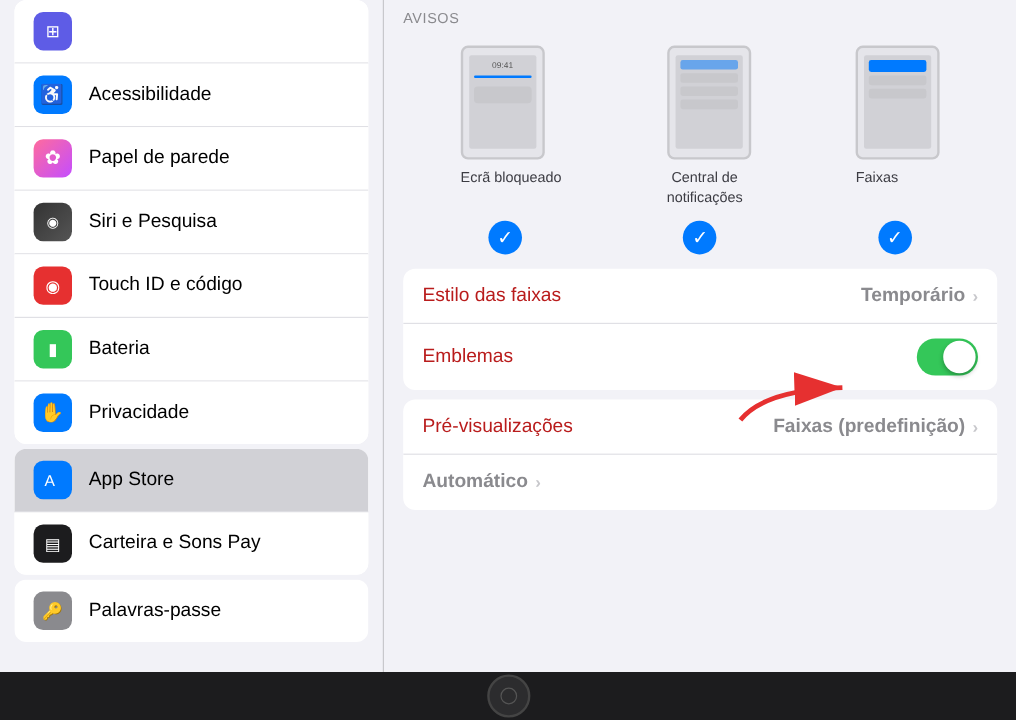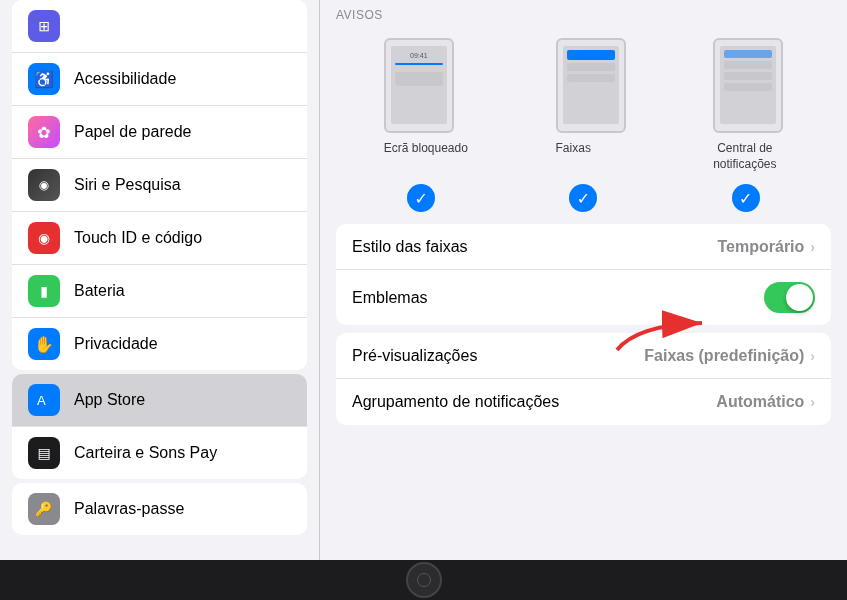--- a/index.html
+++ b/index.html
@@ -172,21 +172,21 @@
       min-height: 46px;
       border-bottom: 1px solid #e0e0e5;
     }
 
     .settings-row:last-child {
       border-bottom: none;
     }
 
     .settings-row-label {
       font-size: 16px;
-      color: #000000;
+      color: #b91c1c;
     }
 
     .settings-row-value {
       display: flex;
       align-items: center;
       gap: 6px;
       font-size: 16px;
       color: #8a8a8e;
       font-weight: bold;
     }
@@ -353,39 +353,39 @@
               <div style="width:48px;height:2px;background:#007aff;border-radius:1px;margin-top:1px;"></div>
               <div style="width:48px;height:14px;background:#c8c8cc;border-radius:3px;margin-top:4px;"></div>
             </div>
           </div>
           <span class="preview-label">Ecrã bloqueado</span>
         </div>
 
         <div class="preview-item">
           <div class="preview-device" style="background:#e5e5ea;">
             <div style="background:#d1d1d6;margin-top:6px;width:56px;height:78px;border-radius:2px;display:flex;flex-direction:column;align-items:center;padding:4px;gap:3px;">
-              <div style="width:48px;height:10px;background:#007aff;border-radius:2px;"></div>
-              <div style="width:48px;height:8px;background:#c8c8cc;border-radius:2px;"></div>
-              <div style="width:48px;height:8px;background:#c8c8cc;border-radius:2px;"></div>
-            </div>
-          </div>
-          <span class="preview-label">Faixas</span>
-        </div>
-
-        <div class="preview-item">
-          <div class="preview-device" style="background:#e5e5ea;">
-            <div style="background:#d1d1d6;margin-top:6px;width:56px;height:78px;border-radius:2px;display:flex;flex-direction:column;align-items:center;padding:4px;gap:3px;">
               <div style="width:48px;height:8px;background:#007aff;border-radius:2px;opacity:0.5;"></div>
               <div style="width:48px;height:8px;background:#c8c8cc;border-radius:2px;"></div>
               <div style="width:48px;height:8px;background:#c8c8cc;border-radius:2px;"></div>
               <div style="width:48px;height:8px;background:#c8c8cc;border-radius:2px;"></div>
             </div>
           </div>
           <span class="preview-label" style="white-space:pre-line;">Central de
 notificações</span>
+        </div>
+
+        <div class="preview-item">
+          <div class="preview-device" style="background:#e5e5ea;">
+            <div style="background:#d1d1d6;margin-top:6px;width:56px;height:78px;border-radius:2px;display:flex;flex-direction:column;align-items:center;padding:4px;gap:3px;">
+              <div style="width:48px;height:10px;background:#007aff;border-radius:2px;"></div>
+              <div style="width:48px;height:8px;background:#c8c8cc;border-radius:2px;"></div>
+              <div style="width:48px;height:8px;background:#c8c8cc;border-radius:2px;"></div>
+            </div>
+          </div>
+          <span class="preview-label">Faixas</span>
         </div>
       </div>
 
       <div class="checkmark-row">
         <div class="checkmark">✓</div>
         <div class="checkmark">✓</div>
         <div class="checkmark">✓</div>
       </div>
 
       <div class="settings-group">
@@ -416,21 +416,20 @@
 
       <div class="settings-group">
         <div class="settings-row">
           <span class="settings-row-label">Pré-visualizações</span>
           <div class="settings-row-value">
             <span>Faixas (predefinição)</span>
             <span class="chevron">›</span>
           </div>
         </div>
         <div class="settings-row">
-          <span class="settings-row-label">Agrupamento de notificações</span>
           <div class="settings-row-value">
             <span>Automático</span>
             <span class="chevron">›</span>
           </div>
         </div>
       </div>
 
     </div>
   </div>
 </div>

